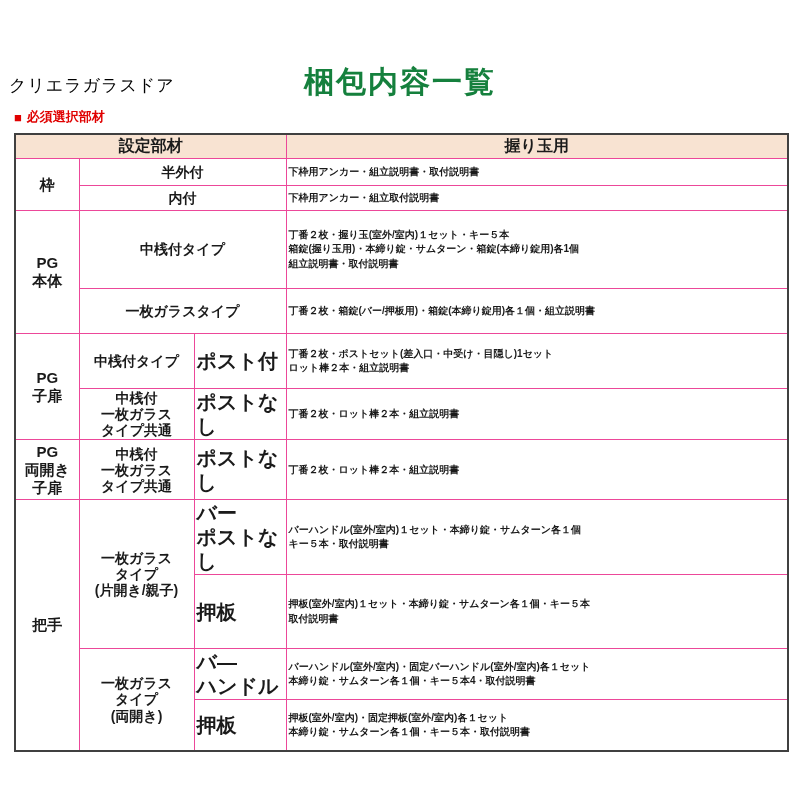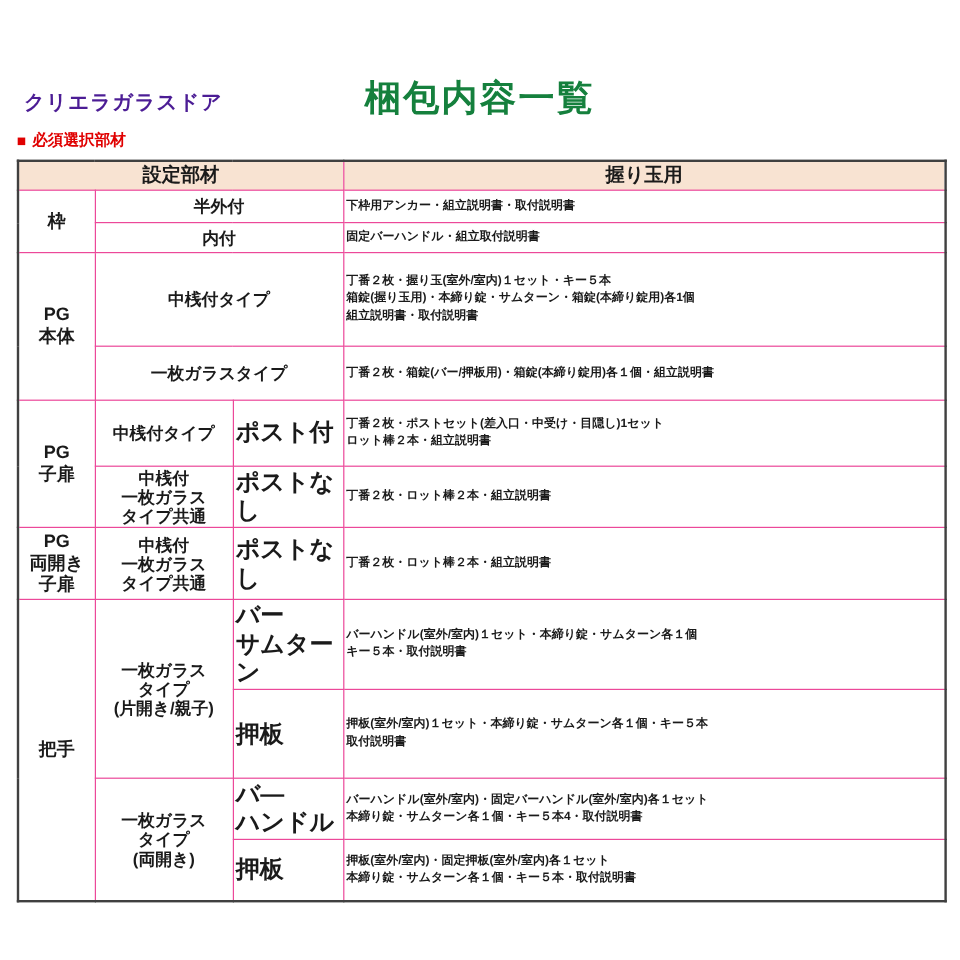--- a/index.html
+++ b/index.html
@@ -10,25 +10,25 @@
   }
   .page {
     position: relative;
     width: 800px;
     height: 800px;
     background: #ffffff;
     overflow: hidden;
   }
   .product-name {
     position: absolute;
-    left: 20px;
+    left: 9px;
     top: 74px;
     font-size: 17px;
-    font-weight: bold;
-    color: #4c1d95;
+    font-weight: normal;
+    color: #000000;
     letter-spacing: 1px;
   }
   .main-title {
     position: absolute;
     left: 50%;
     top: 62px;
     transform: translateX(-50%);
     font-size: 30px;
     font-weight: bold;
     color: #15803d;
@@ -126,21 +126,21 @@
       <td class="hdr">握り玉用</td>
     </tr>
 
     <tr style="height:27px">
       <td class="group" rowspan="2">枠</td>
       <td class="type" colspan="2">半外付</td>
       <td class="content">下枠用アンカー・組立説明書・取付説明書</td>
     </tr>
     <tr style="height:25px">
       <td class="type" colspan="2">内付</td>
-      <td class="content">固定バーハンドル・組立取付説明書</td>
+      <td class="content">下枠用アンカー・組立取付説明書</td>
     </tr>
 
     <tr style="height:78px">
       <td class="group" rowspan="2">PG
 本体</td>
       <td class="type" colspan="2">中桟付タイプ</td>
       <td class="content">丁番２枚・握り玉(室外/室内)１セット・キー５本
 箱錠(握り玉用)・本締り錠・サムターン・箱錠(本締り錠用)各1個
 組立説明書・取付説明書</td>
     </tr>
@@ -175,21 +175,21 @@
       <td class="subtype">ポストなし</td>
       <td class="content">丁番２枚・ロット棒２本・組立説明書</td>
     </tr>
 
     <tr style="height:60px">
       <td class="group" rowspan="4">把手</td>
       <td class="type" rowspan="2">一枚ガラス
 タイプ
 (片開き/親子)</td>
       <td class="subtype">バー
-サムターン</td>
+ポストなし</td>
       <td class="content">バーハンドル(室外/室内)１セット・本締り錠・サムターン各１個
 キー５本・取付説明書</td>
     </tr>
     <tr style="height:74px">
       <td class="subtype">押板</td>
       <td class="content">押板(室外/室内)１セット・本締り錠・サムターン各１個・キー５本
 取付説明書</td>
     </tr>
     <tr style="height:48px">
       <td class="type" rowspan="2">一枚ガラス

